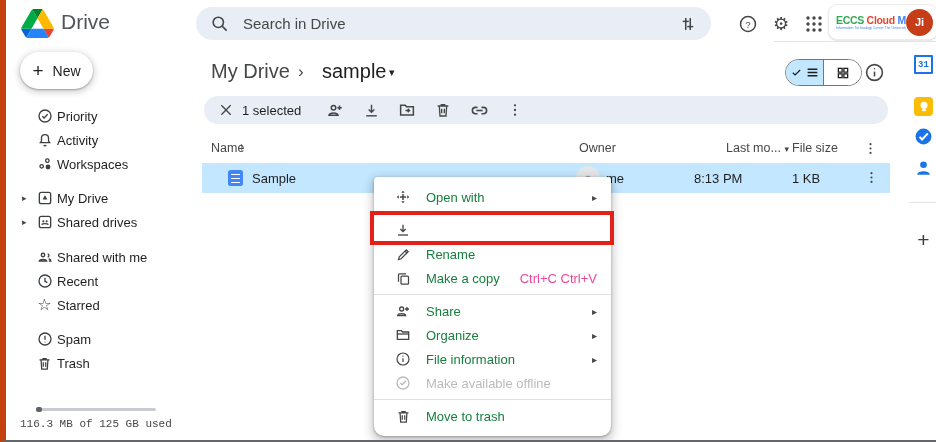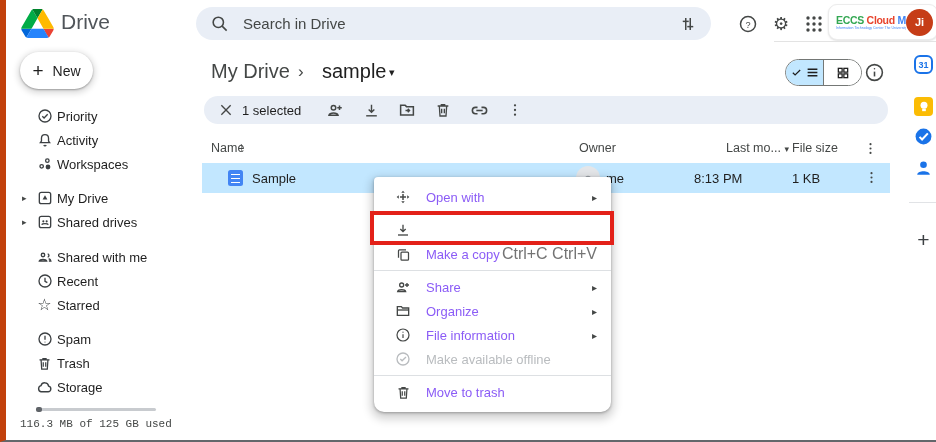--- a/index.html
+++ b/index.html
@@ -82,32 +82,32 @@
   .row-time { position:absolute; left:492px; top:8px; font-size:13px; color:#1f1f1f; }
   .row-size { position:absolute; left:590px; top:8px; font-size:13px; color:#1f1f1f; }
   .row-more { position:absolute; left:660px; top:5px; width:20px; height:20px; color:#444746; cursor:pointer; }
   .hd-more { position:absolute; left:855px; top:139px; width:20px; height:20px; color:#444746; cursor:pointer; }
 
   
   .cmenu { position:absolute; left:368px; top:177px; width:237px; background:#fff; border-radius:4px 4px 10px 10px;
            box-shadow:0 1px 3px rgba(0,0,0,.3), 0 4px 10px 3px rgba(0,0,0,.18); padding:8px 0; z-index:10; }
   .mi { position:relative; height:24px; display:flex; align-items:center; padding:0 14px 0 20px; cursor:pointer; }
   .mi-ic { width:18px; height:18px; color:#444746; display:flex; align-items:center; justify-content:center; }
-  .mi-label { margin-left:14px; font-size:13px; color:#8b5cf6; flex:1; }
+  .mi-label { margin-left:14px; font-size:13px; color:#15803d; flex:1; }
   .mi-sub { font-size:10px; color:#444746; }
-  .mi-shortcut { font-size:16px; color:#737373; }
+  .mi-shortcut { font-size:13px; color:#ec4899; }
   .mi.disabled .mi-label, .mi.disabled .mi-ic { color:#b9bcbf; }
   .mdiv { height:1px; background:#dde0e3; margin:4px 0; }
   .redbox { position:absolute; left:364px; top:211px; width:244px; height:34px; border:4px solid #e32119;
             z-index:50; pointer-events:none; }
 
   
   .rail-ic { position:absolute; left:908px; width:19px; height:19px; cursor:pointer; }
-  .cal { background:#fff; border:2px solid #1a73e8; border-radius:6px; color:#1a73e8; font-size:9px;
-         font-weight:bold; display:flex; align-items:center; justify-content:center; }
+  .cal { background:#fff; border:2px solid #1a73e8; border-radius:1px; color:#1a73e8; font-size:9px;
+         font-weight:bold; display:flex; align-items:center; justify-content:center;font-family:Liberation Mono, monospace; }
   .keep { background:#fbbc04; border-radius:4px; display:flex; align-items:center; justify-content:center; }
   .rail-div { position:absolute; left:903px; top:202px; width:29px; height:1px; background:#e1e3e6; }
   .rail-plus { position:absolute; left:908px; top:228px; font-size:21px; color:#3c4043; cursor:pointer;
                width:19px; text-align:center; }
 </style>
 </head>
 <body>
 
 <div class="screen">
 
@@ -264,28 +264,20 @@
       <span class="nav-ic">
         <svg width="15" height="15" viewBox="0 0 24 24" fill="none" stroke="currentColor" stroke-width="2">
             <path d="M4 6h16M9.5 6V4h5v2"></path>
             <path d="M6.5 6l1 15h9l1-15"></path>
             <line x1="10" y1="10" x2="10" y2="17"></line>
             <line x1="14" y1="10" x2="14" y2="17"></line>
           </svg>
       </span>
       <span class="nav-label">Trash</span>
     </div>
-    <div class="nav-item">
-      <span class="nav-ic">
-        <svg width="17" height="17" viewBox="0 0 24 24" fill="none" stroke="currentColor" stroke-width="2">
-            <path d="M7 18h10a4 4 0 0 0 .8-7.9 5.5 5.5 0 0 0-10.7-.8A4.5 4.5 0 0 0 7 18z"></path>
-          </svg>
-      </span>
-      <span class="nav-label">Storage</span>
-    </div>
   </div>
 
   <div class="storage-track">
     <div class="storage-fill"></div>
   </div>
   <div class="storage-text">116.3 MB of 125 GB used</div>
 
   <div class="crumb-root">My Drive</div>
   <div class="crumb-sep">›</div>
   <div class="crumb-cur">sample</div>
@@ -429,20 +421,29 @@
       <span class="mi-ic">
         <svg width="16" height="16" viewBox="0 0 24 24" fill="none" stroke="currentColor" stroke-width="2">
             <path d="M12 4v10M8 10.5l4 4 4-4"></path>
             <path d="M4.5 19.5h15"></path>
           </svg>
       </span>
     </div>
     <div class="mi">
       <span class="mi-ic">
         <svg width="15" height="15" viewBox="0 0 24 24" fill="none" stroke="currentColor" stroke-width="2">
+            <path d="M4 20l1.2-4.2L16.5 4.5l3 3L8.2 18.8z"></path>
+            <path d="M14.5 6.5l3 3"></path>
+          </svg>
+      </span>
+      <span class="mi-label">Rename</span>
+    </div>
+    <div class="mi">
+      <span class="mi-ic">
+        <svg width="15" height="15" viewBox="0 0 24 24" fill="none" stroke="currentColor" stroke-width="2">
             <rect x="8" y="8" width="12" height="13" rx="1.5"></rect>
             <path d="M16 4.5H5.5A1.5 1.5 0 0 0 4 6v11"></path>
           </svg>
       </span>
       <span class="mi-label">Make a copy</span>
       <span class="mi-shortcut">Ctrl+C Ctrl+V</span>
     </div>
     <div class="mdiv"></div>
     <div class="mi">
       <span class="mi-ic">

